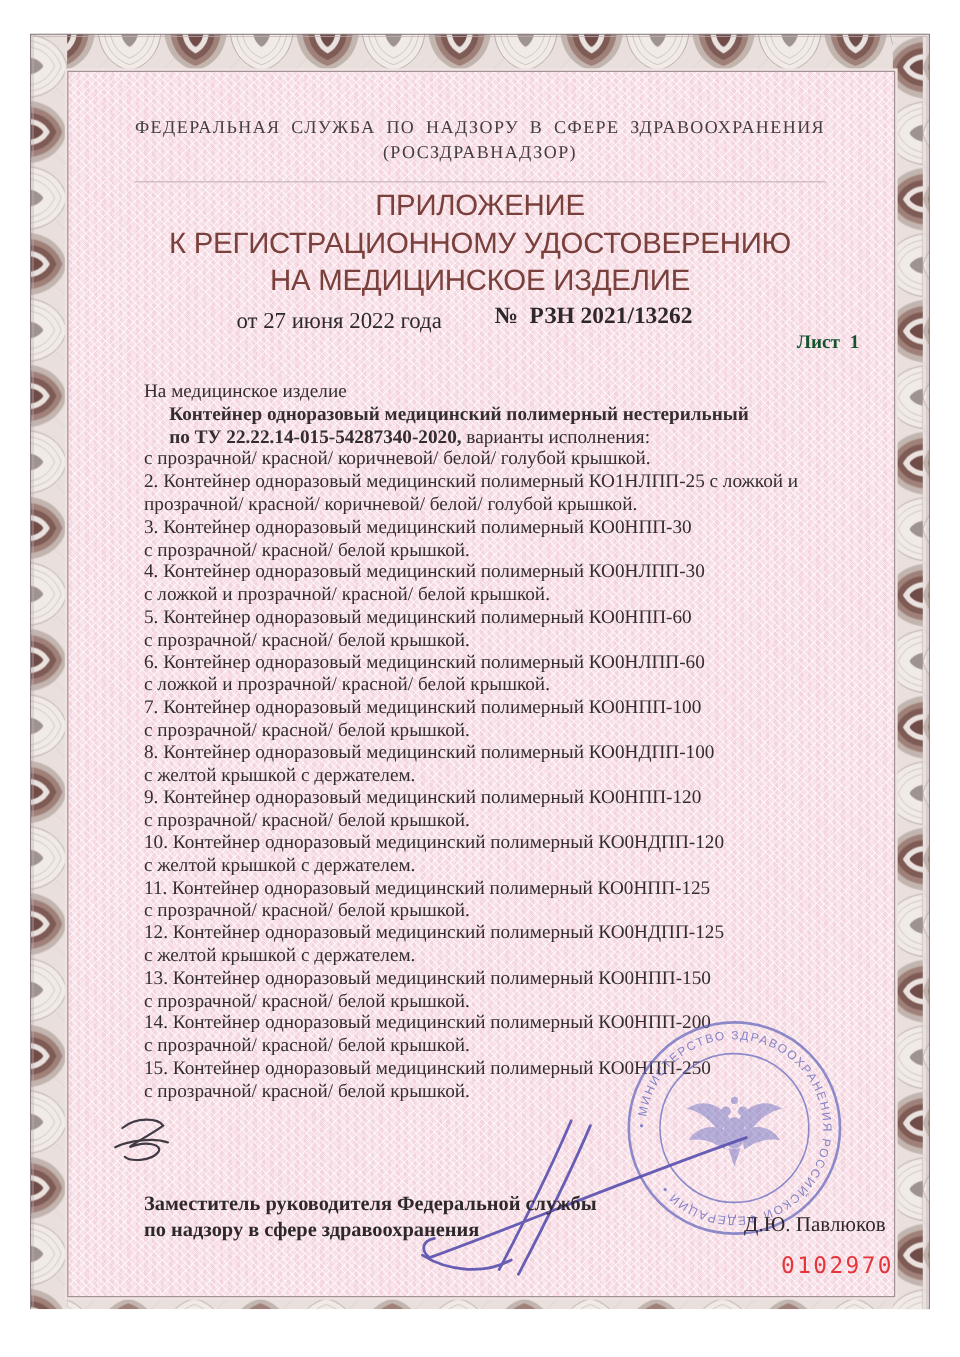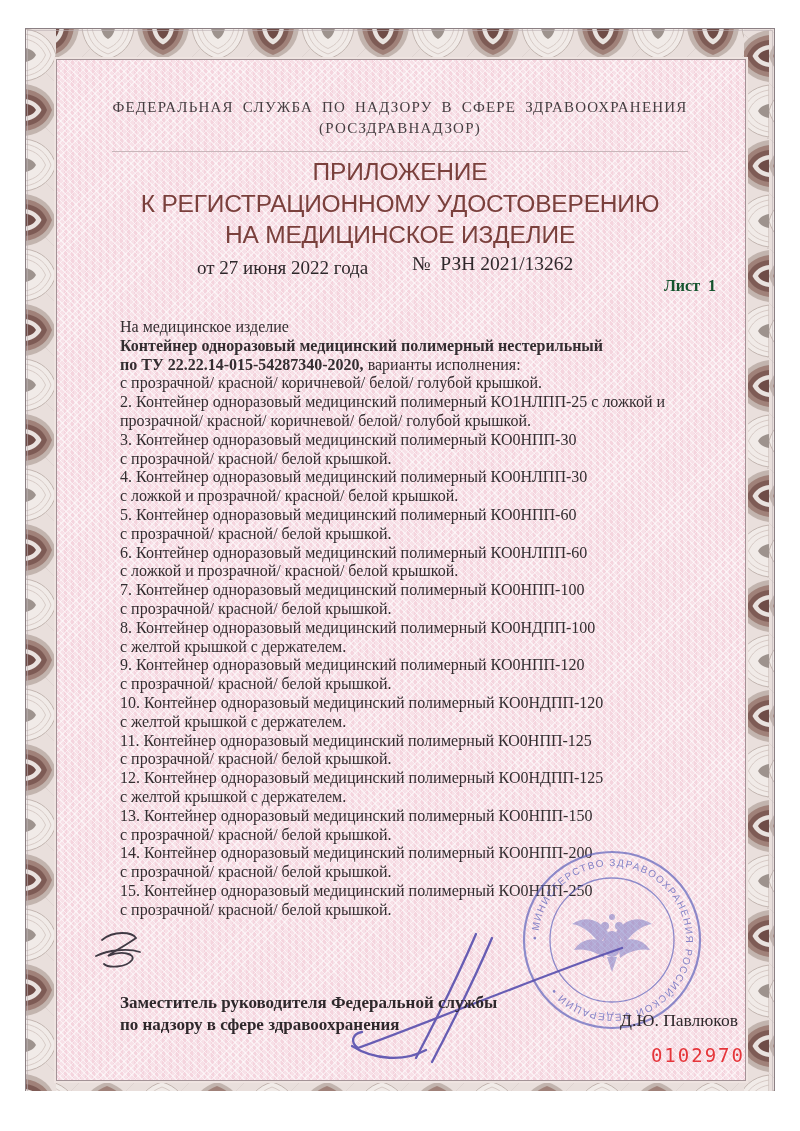--- a/index.html
+++ b/index.html
@@ -17,25 +17,25 @@
            repeating-linear-gradient(90deg, rgba(238,182,198,0.28) 0px, rgba(238,182,198,0.28) 3px, transparent 3px, transparent 7px);
          border:1px solid #a39296;
          box-shadow:0 0 0 2px #efe4e1;}
   .agency{left:60px;top:97px;width:680px;text-align:center;color:#453e41;
           font-size:15px;line-height:21px;letter-spacing:1.2px;word-spacing:4px;}
   .divider{left:112px;top:151px;width:576px;height:1px;background:#c8b6ba;}
   .doc-title{left:60px;top:156px;width:680px;text-align:center;color:#7a403c;
              font-family:"Liberation Sans","DejaVu Sans",sans-serif;font-weight:normal;
              font-size:24.5px;line-height:31.5px;letter-spacing:-0.2px;}
   .meta-date{left:197px;top:257px;font-size:19px;font-weight:normal;color:#2e282b;}
-  .meta-number{left:412px;top:253px;font-size:19.5px;font-weight:normal;color:#2e282b;white-space:pre;}
+  .meta-number{left:412px;top:253px;font-size:19.5px;font-weight:bold;color:#2e282b;white-space:pre;}
   .meta-sheet{left:640px;top:277px;width:100px;font-size:16px;font-weight:bold;color:#14532d;text-align:center;white-space:pre;}
   .body-list{left:120px;top:318px;width:600px;color:#332d30;}
   .bl{white-space:nowrap;height:18.8px;line-height:18.8px;font-size:16px;}
-  .bold{font-weight:bold;}
+  .bold{font-weight:bold;margin-left:21px;}
   .signer{left:120px;top:992px;width:420px;font-size:17px;font-weight:bold;color:#2e282b;line-height:22px;}
   .signer-name{left:556px;top:1010px;width:182px;text-align:right;font-size:17.5px;font-weight:normal;color:#2e282b;}
   .serial{left:640px;top:1044px;width:105px;text-align:right;color:#e5353a;
           font-family:"DejaVu Sans Mono","Liberation Mono",monospace;font-size:19px;letter-spacing:2px;}
   .stamp-svg{left:512px;top:840px;opacity:0.85;filter:blur(0.4px);}
   .sig-svg{left:330px;top:918px;}
   .zmark-svg{left:88px;top:926px;}
 </style>
 </head>
 <body>

